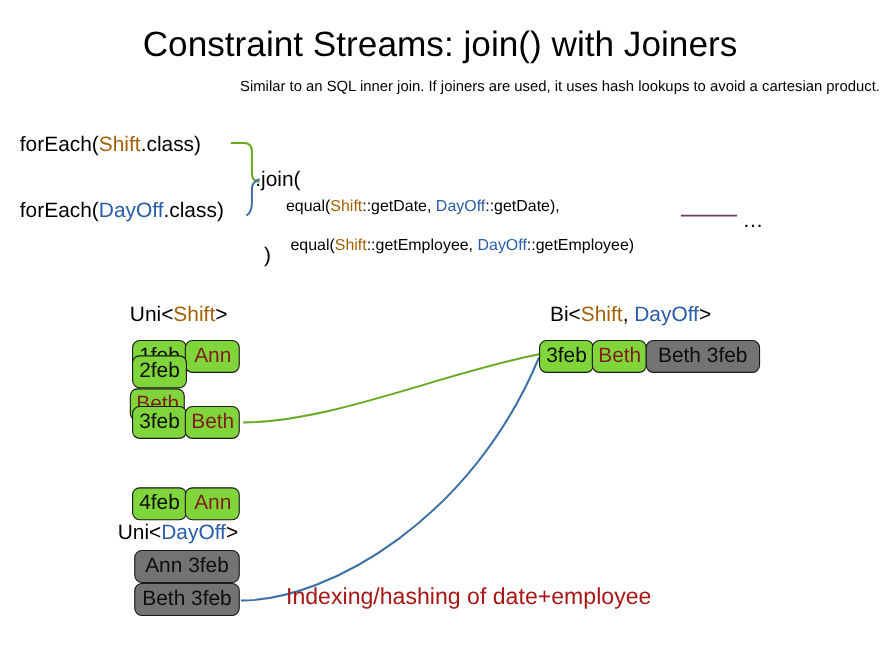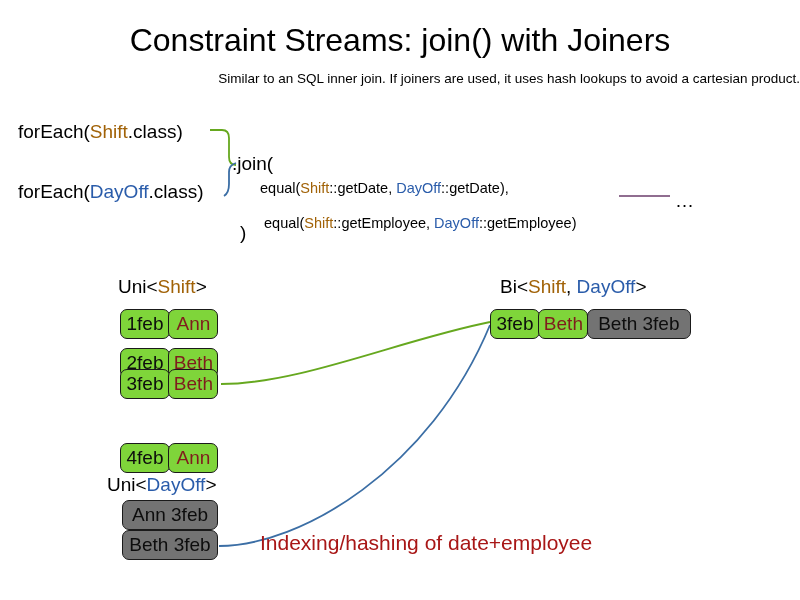--- a/index.html
+++ b/index.html
@@ -101,21 +101,21 @@
     overflow: hidden;
   }
   .cell.green { background: #7fd53a; }
   .cell.blue  { background: #737373; }
   .cell.dark  { color: #0d0d0d; }
   .cell.name  { color: #7f1d1d; }
   .shift-row { left: 120px; }
   .shift-row .c-date { width: 50px; }
   .shift-row .c-name { width: 50px; margin-left: -1.6px; }
   .sr0 { top: 309px; }
-  .sr1 { top: 348px; }
+  .sr1 { top: 323px; flex-direction: column; }
   .sr2 { top: 369px; }
   .sr3 { top: 399px; margin-top: 44px; }
   .dayoff-row { left: 122px; justify-content: flex-end; }
   .dayoff-row .c-full { width: 96px; }
   .dr0 { top: 500px; }
   .dr1 { top: 530px; }
   .bi-row { left: 490px; top: 309px; }
   .bi-row .c-date { width: 50px; }
   .bi-row .c-name { width: 50px; margin-left: -1.6px; }
   .bi-row .c-pair { width: 104px; margin-left: -1.6px; }

